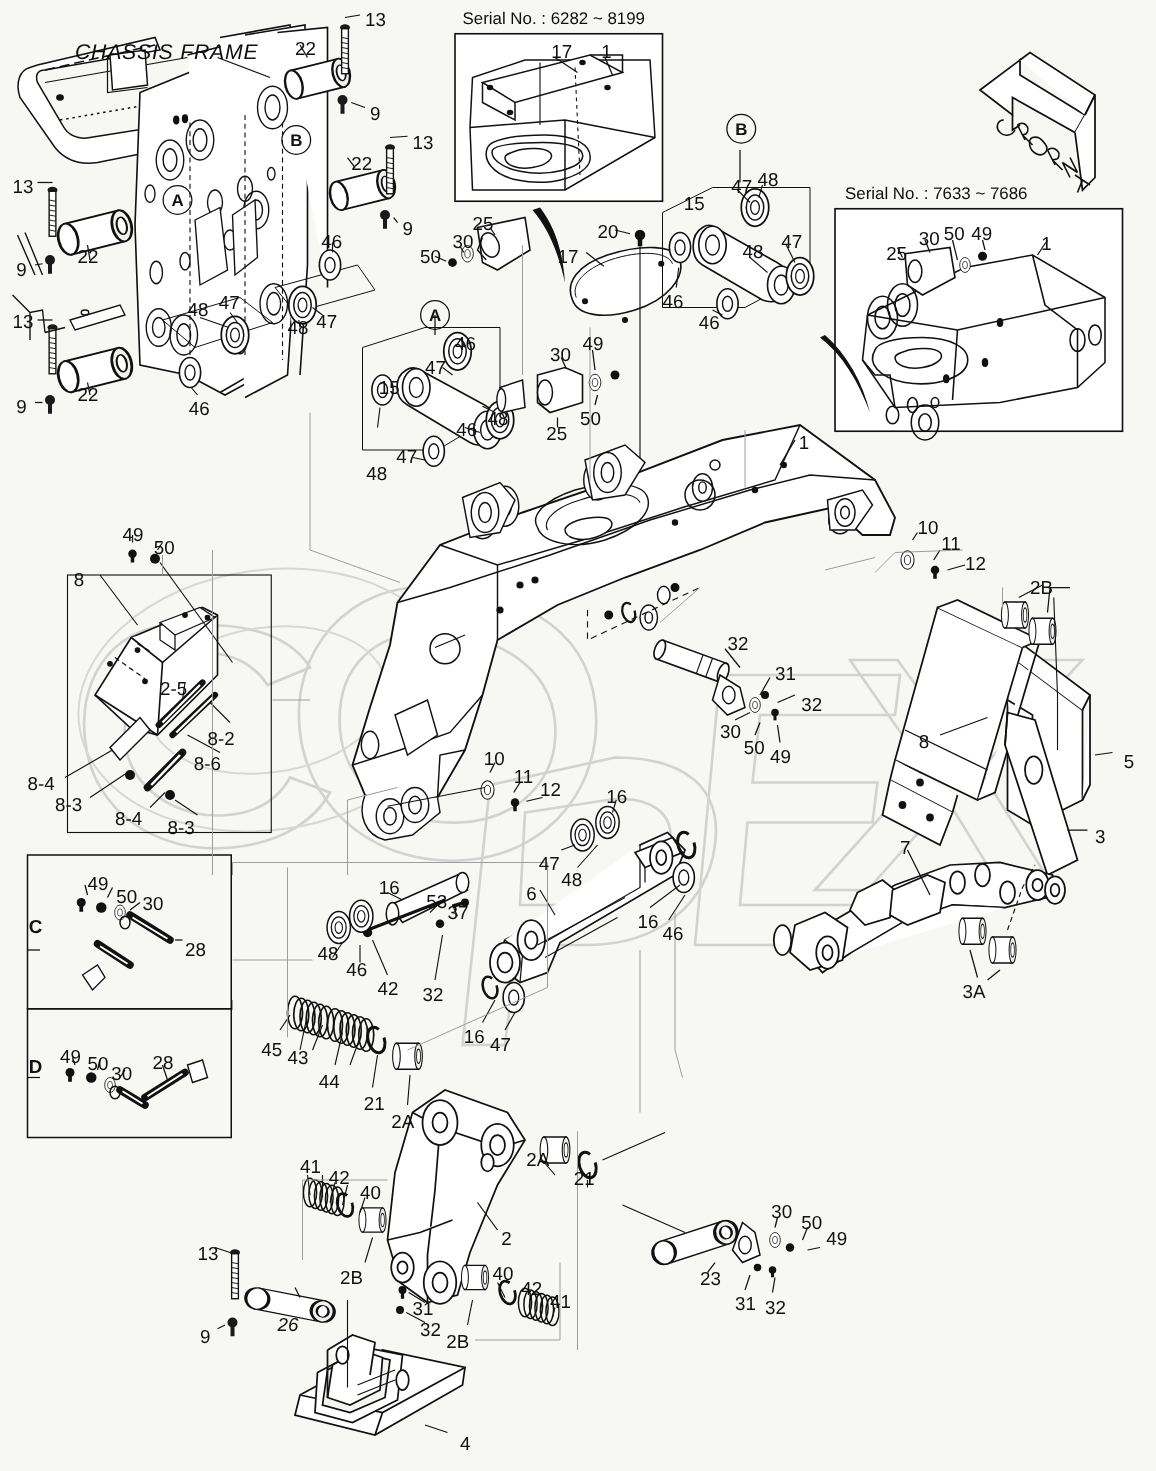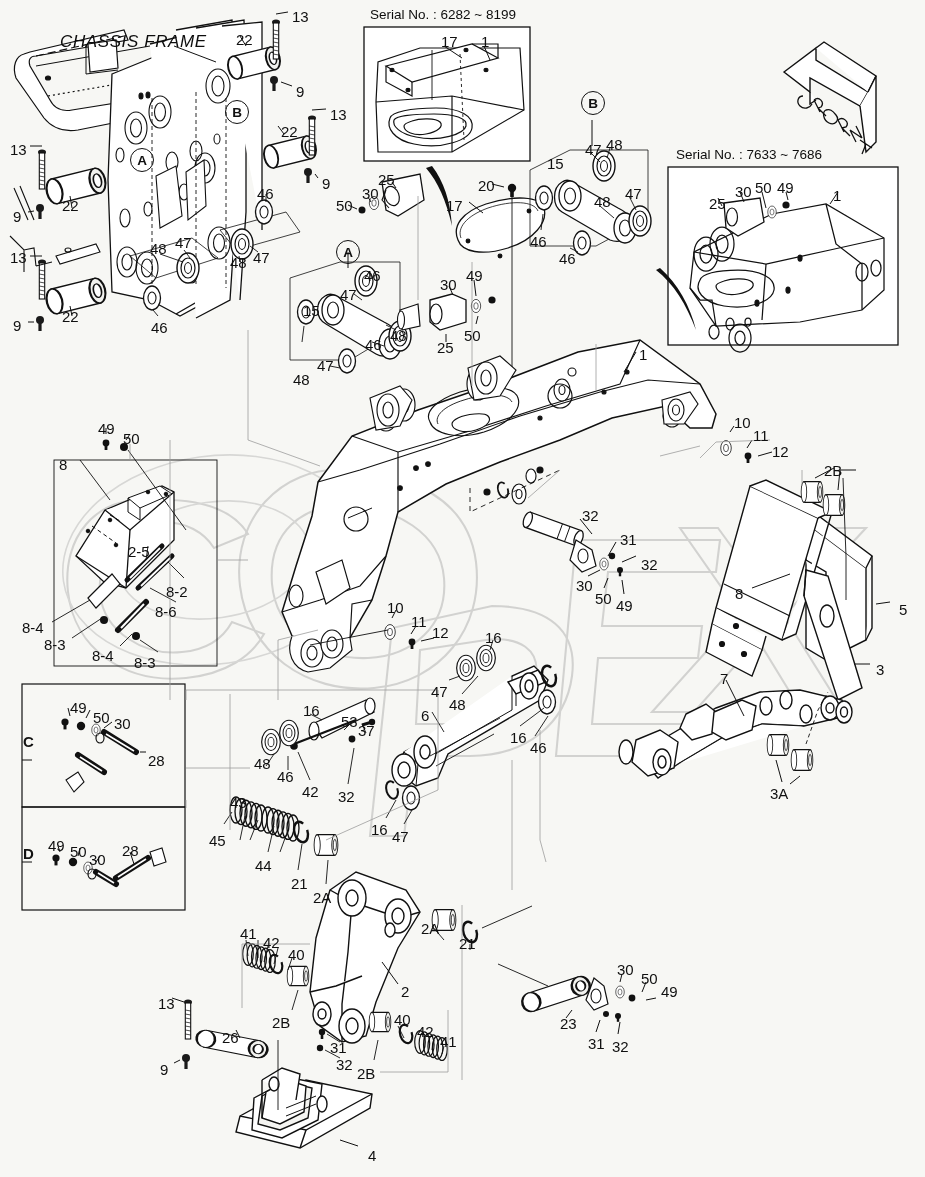--- a/index.html
+++ b/index.html
@@ -1129,41 +1129,41 @@
       <div class="lbl" style="left: 303px; top: 703px;">16</div>
       <div class="lbl" style="left: 341px; top: 714px;">53</div>
       <div class="lbl" style="left: 358px; top: 723px;">37</div>
       <div class="lbl" style="left: 254px; top: 756px;">48</div>
       <div class="lbl" style="left: 277px; top: 769px;">46</div>
       <div class="lbl" style="left: 302px; top: 784px;">42</div>
       <div class="lbl" style="left: 338px; top: 789px;">32</div>
       <div class="lbl" style="left: 371px; top: 822px;">16</div>
       <div class="lbl" style="left: 392px; top: 829px;">47</div>
       <div class="lbl" style="left: 209px; top: 833px;">45</div>
-      <div class="lbl" style="left: 230px; top: 795px;">43</div>
+      <div class="lbl" style="left: 230px; top: 839px;">43</div>
       <div class="lbl" style="left: 255px; top: 858px;">44</div>
       <div class="lbl" style="left: 291px; top: 876px;">21</div>
       <div class="lbl" style="left: 313px; top: 890px;">2A</div>
       <div class="lbl" style="left: 70px; top: 700px;">49</div>
       <div class="lbl" style="left: 93px; top: 710px;">50</div>
       <div class="lbl" style="left: 114px; top: 716px;">30</div>
       <div class="lbl" style="left: 148px; top: 753px;">28</div>
       <div class="lbl" style="left: 48px; top: 838px;">49</div>
       <div class="lbl" style="left: 70px; top: 844px;">50</div>
       <div class="lbl" style="left: 89px; top: 852px;">30</div>
       <div class="lbl" style="left: 122px; top: 843px;">28</div>
       <div class="lbl" style="left: 421px; top: 921px;">2A</div>
       <div class="lbl" style="left: 459px; top: 936px;">21</div>
       <div class="lbl" style="left: 401px; top: 984px;">2</div>
       <div class="lbl" style="left: 240px; top: 926px;">41</div>
       <div class="lbl" style="left: 263px; top: 935px;">42</div>
       <div class="lbl" style="left: 288px; top: 947px;">40</div>
       <div class="lbl" style="left: 272px; top: 1015px;">2B</div>
       <div class="lbl" style="left: 158px; top: 996px;">13</div>
-      <div class="lbl" style="left: 222px; top: 1030px;">26</div>
+      <div class="lbl" style="left: 222px; top: 1053px; font-style: italic;">26</div>
       <div class="lbl" style="left: 160px; top: 1062px;">9</div>
       <div class="lbl" style="left: 330px; top: 1040px;">31</div>
       <div class="lbl" style="left: 336px; top: 1057px;">32</div>
       <div class="lbl" style="left: 394px; top: 1012px;">40</div>
       <div class="lbl" style="left: 417px; top: 1024px;">42</div>
       <div class="lbl" style="left: 440px; top: 1034px;">41</div>
       <div class="lbl" style="left: 357px; top: 1066px;">2B</div>
       <div class="lbl" style="left: 368px; top: 1148px;">4</div>
       <div class="lbl" style="left: 560px; top: 1016px;">23</div>
       <div class="lbl" style="left: 617px; top: 962px;">30</div>

